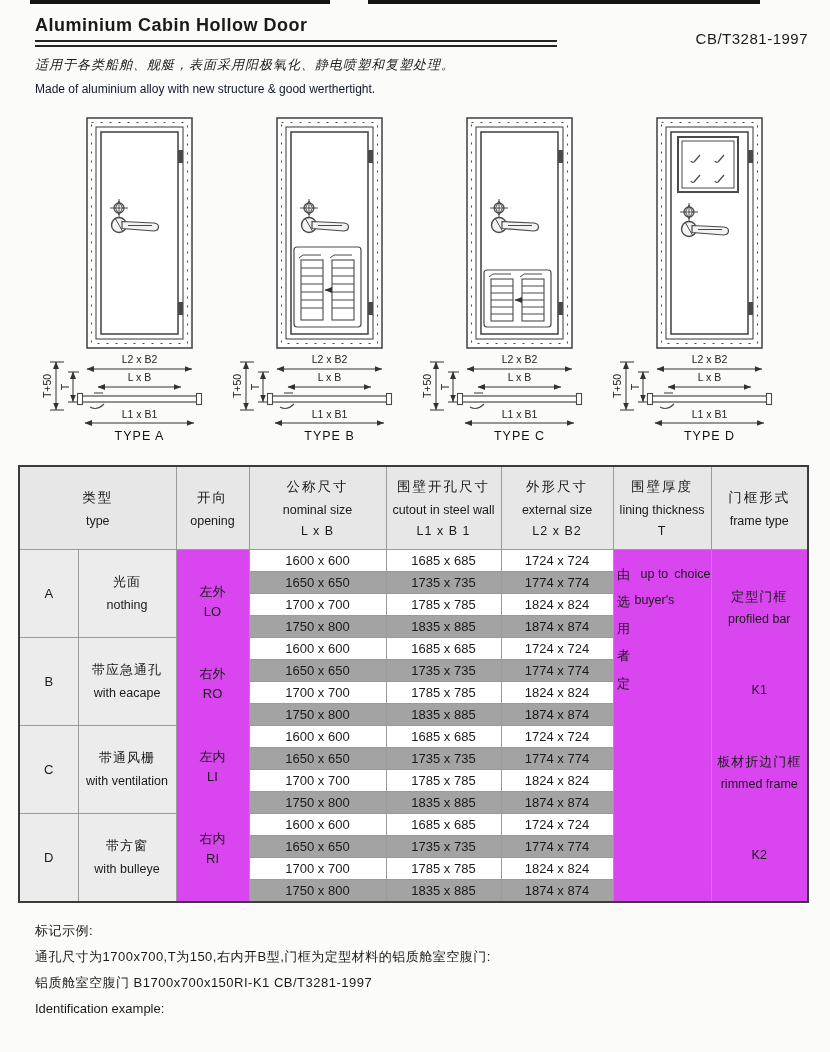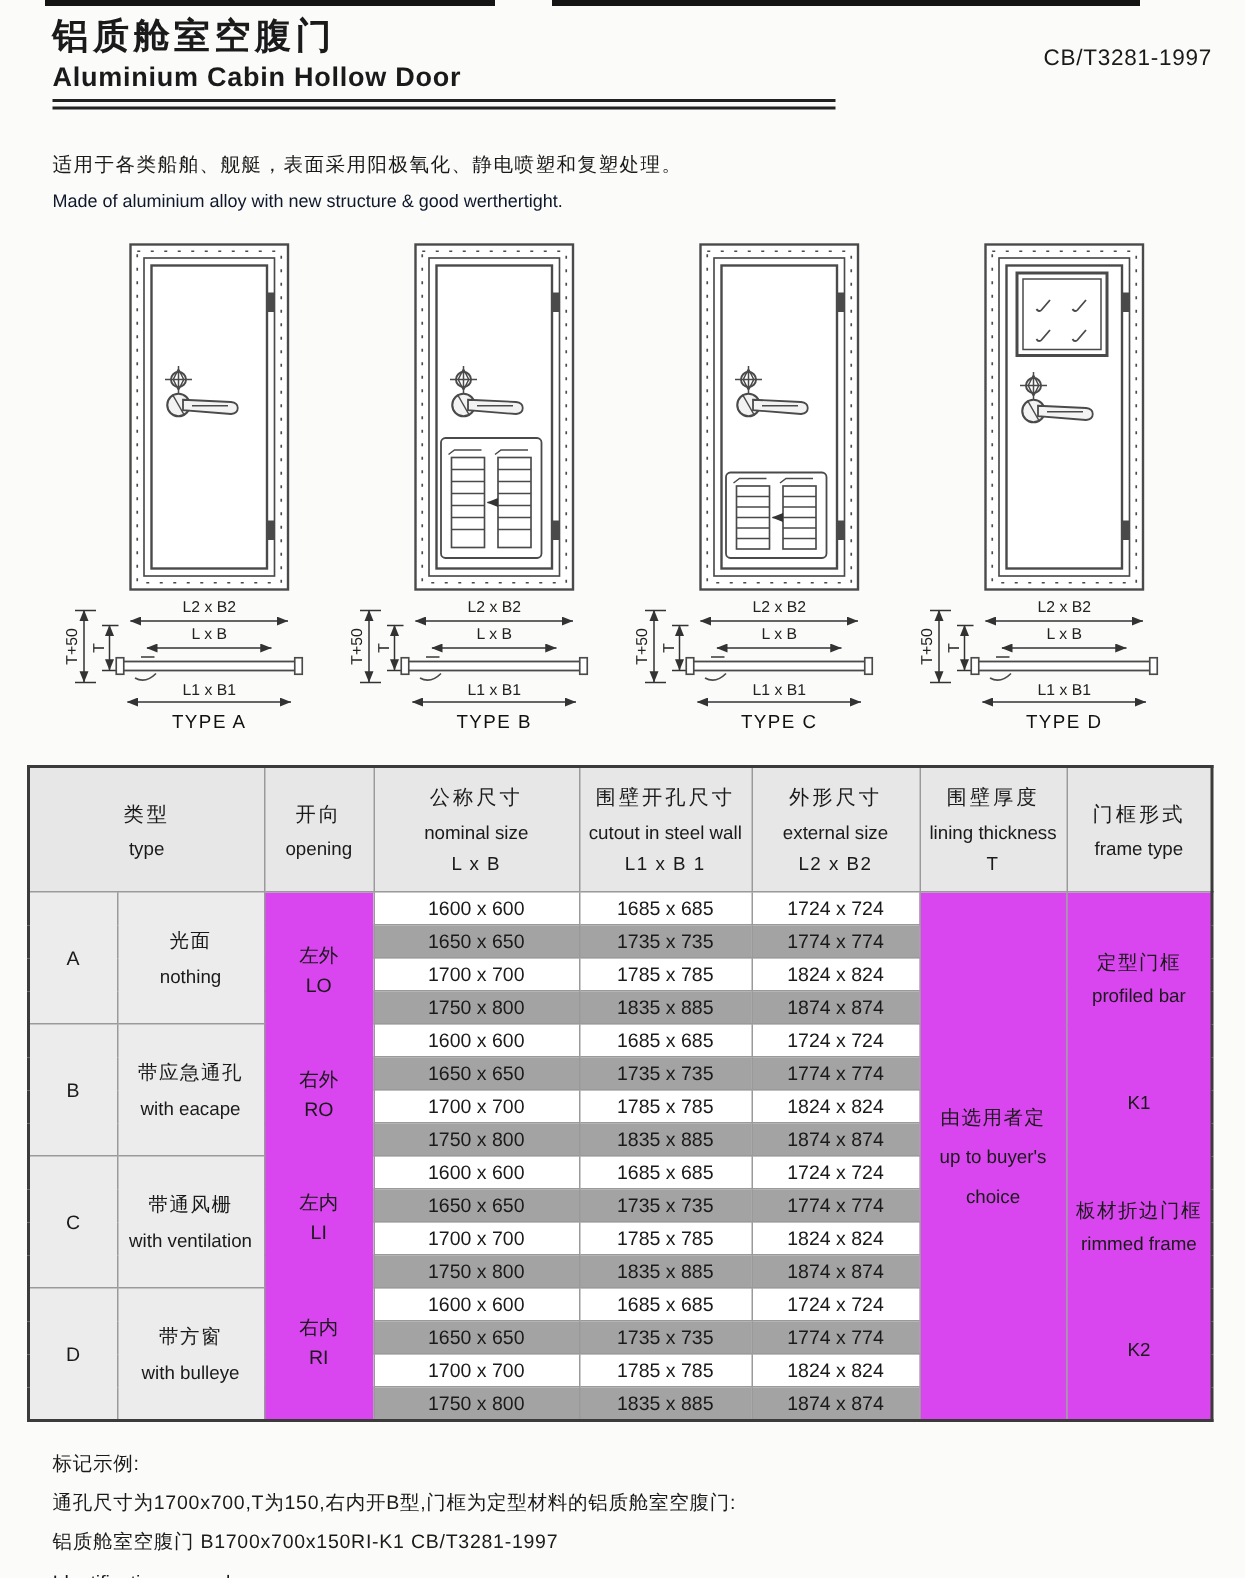--- a/index.html
+++ b/index.html
@@ -11,21 +11,21 @@
   .scan-mark{position:absolute;top:0;height:4px;background:#141414;}
   .scan-mark.m1{left:30px;width:300px;}
   .scan-mark.m2{left:368px;width:392px;}
 
   
   .hdr{padding:12px 22px 0 35px;position:relative;}
   .title-zh{font-size:24px;font-weight:bold;letter-spacing:3px;line-height:1.1;}
   .title-en{font-size:18px;font-weight:bold;letter-spacing:.5px;margin-top:3px;}
   .dbl-rule{width:522px;height:3px;border-top:2px solid #222;border-bottom:2px solid #222;margin-top:4px;}
   .std-no{position:absolute;top:30px;right:22px;font-size:15px;letter-spacing:.5px;}
-  .desc-zh{margin-top:28px;font-size:13px;letter-spacing:1px;}
+  .desc-zh{margin-top:9px;font-size:13px;letter-spacing:1px;font-style:italic;}
   .desc-en{margin-top:8px;font-size:12px;color:#0f172a;}
 
   
   .figs{display:flex;margin:14px 0 0 42px;}
   .fig{width:190px;height:335px;flex:0 0 auto;}
   .fig svg{display:block;}
   .dline{stroke:#333;stroke-width:1;fill:none;}
   .dtext{font-size:10.5px;fill:#222;}
   .ttext{font-size:12.5px;fill:#111;letter-spacing:1px;}
   .frame{fill:#ffffff;stroke:#4a4a4a;}
@@ -41,38 +41,37 @@
   .h-sub{font-size:12.5px;margin-top:7px;letter-spacing:1px;}
   tbody td{height:21px;font-size:13px;background:#d946ef;}
   tbody tr td.dim{background:#fff;}
   tbody tr.alt td.dim{background:#a3a3a3;}
   td.g{background:#ececec;}
   .desc-cell{line-height:1.2;}
   .desc-cell .zh{font-size:13px;letter-spacing:1px;margin-bottom:9px;}
   .desc-cell .en{font-size:12.5px;}
   .vbox{display:flex;flex-direction:column;justify-content:space-around;height:330px;}
   .ob div{line-height:1.55;font-size:13px;}
-  .lin-box{display:flex;flex-direction:column;justify-content:center;height:330px;font-size:12.5px;line-height:2.1;}
+  .lin-box{display:flex;flex-direction:row;justify-content:center;height:330px;font-size:12.5px;line-height:2.1;}
   .lin-box .zh{font-size:13px;letter-spacing:1px;}
   .fb{line-height:1.8;font-size:12.5px;}
   .fb .zh{font-size:13px;letter-spacing:1px;}
 
   
   .example{margin:16px 0 16px 35px;font-size:13px;line-height:1.85;}
   .example .zh{letter-spacing:.5px;}
   .example p{margin:0 0 2px 0;}
 </style>
 </head>
 <body>
 
 <div class="scan-mark m1"></div>
 <div class="scan-mark m2"></div>
 
 <div class="hdr">
-  <div class="title-zh">铝质舱室空腹门</div>
   <div class="title-en">Aluminium Cabin Hollow Door</div>
   <div class="dbl-rule"></div>
   <div class="std-no">CB/T3281-1997</div>
   <div class="desc-zh">适用于各类船舶、舰艇，表面采用阳极氧化、静电喷塑和复塑处理。</div>
   <div class="desc-en">Made of aluminium alloy with new structure &amp; good werthertight.</div>
 </div>
 
 <div class="figs">
 
   <div class="fig">

